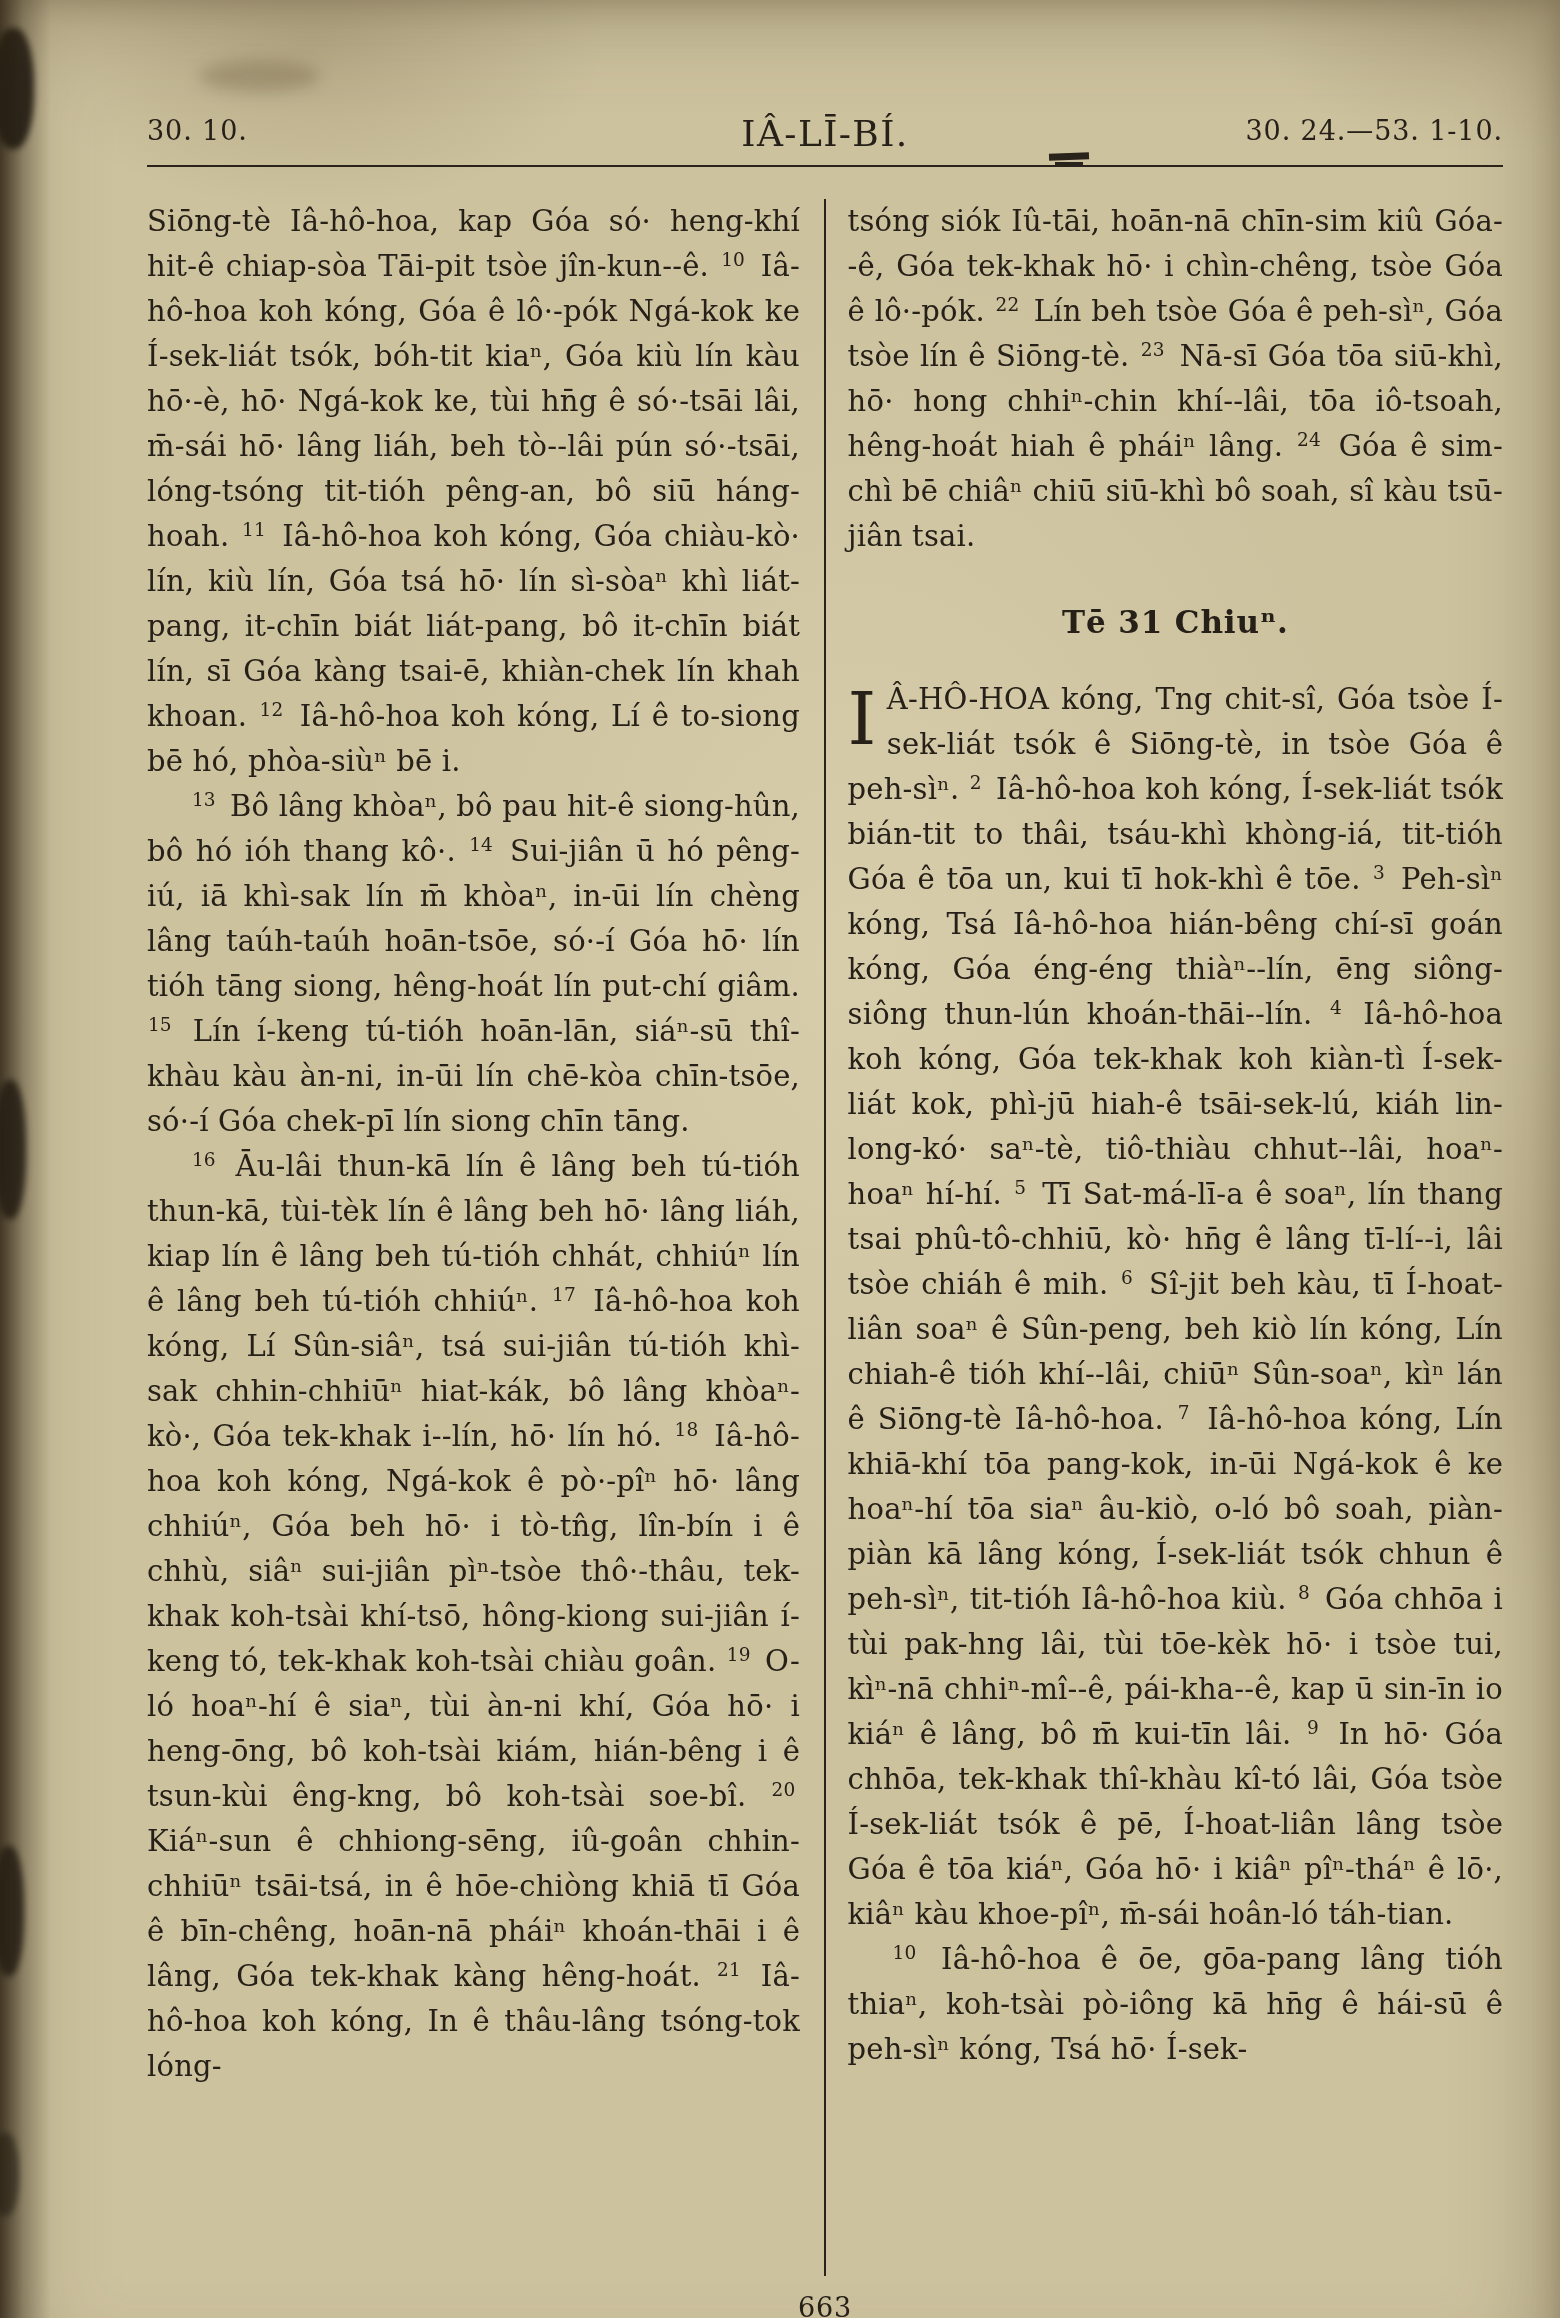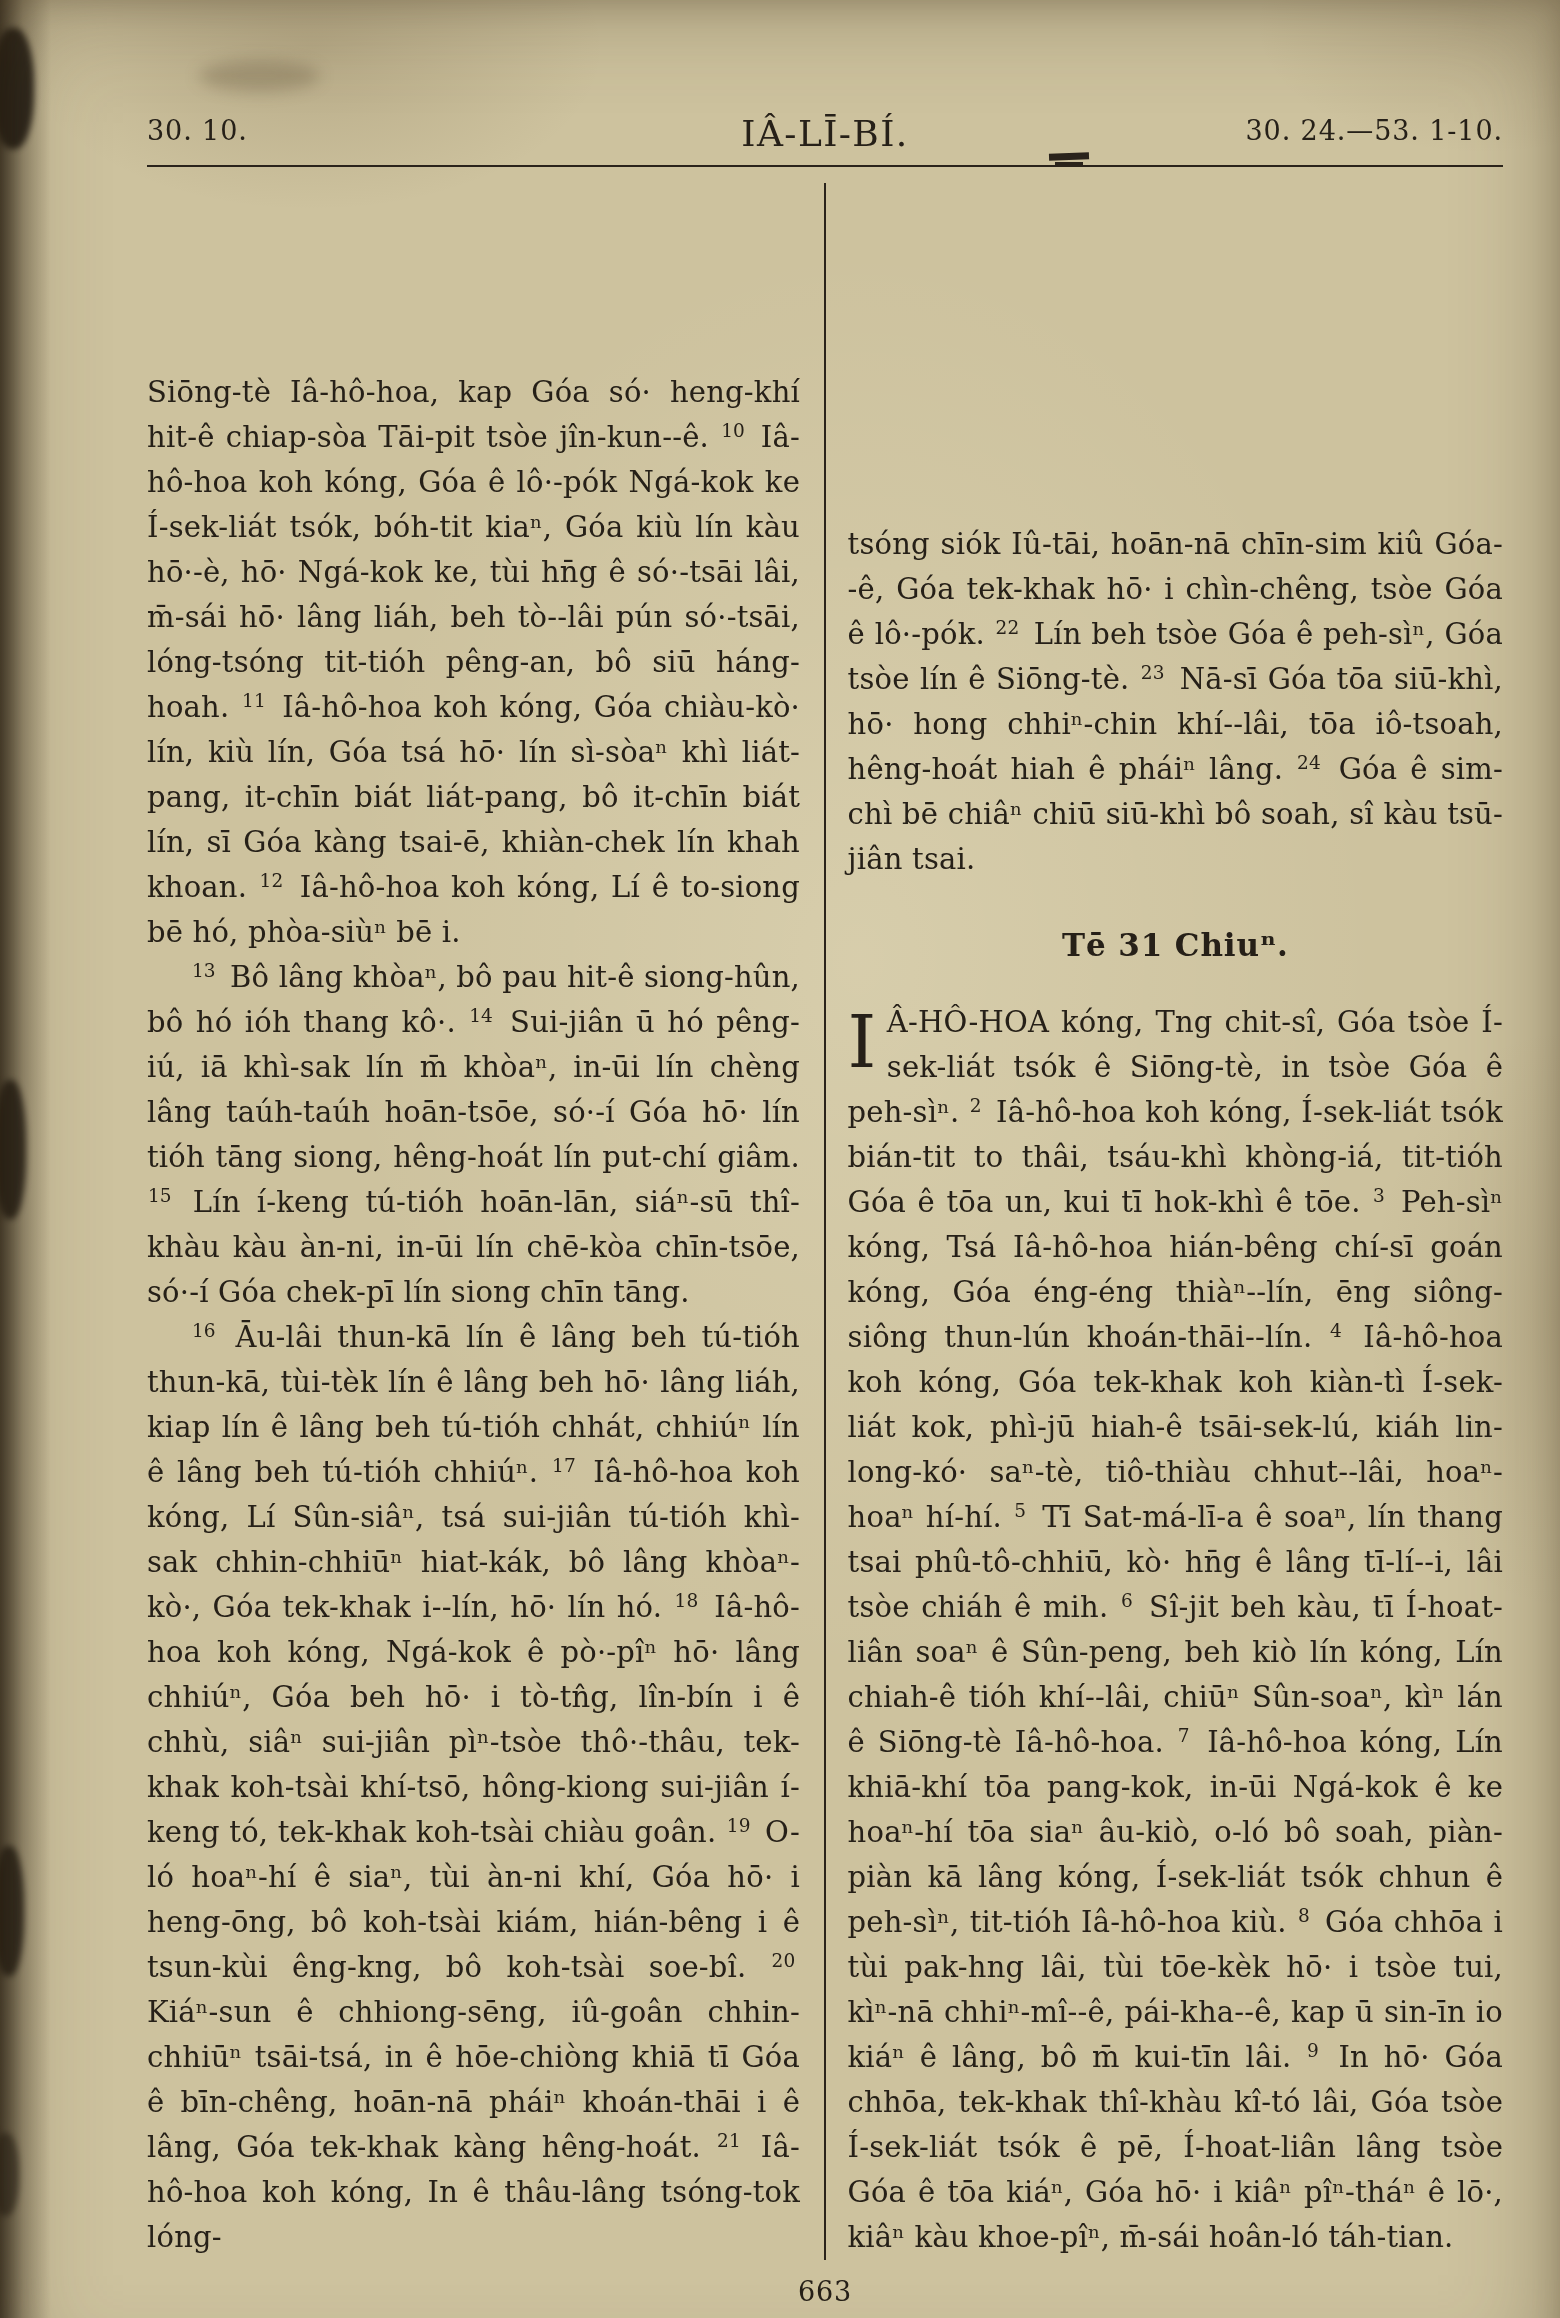--- a/index.html
+++ b/index.html
@@ -44,21 +44,21 @@
   .header-center{ position: absolute; left: 50%; transform: translateX(-50%); top: -1.9px;
                   font-size: 36px; letter-spacing: 1.4px; }
   .header-right { position: absolute; right: 0; top: 0; font-size: 27px; letter-spacing: 0.9px; }
 
   .header-rule { position: relative; margin-top: 10.2px; border-top: 2.8px solid #2a231b; }
   .ink-mark  { position: absolute; left: 902px; top: -14px; width: 40px; height: 6.5px;
                background: #2a231b; transform: rotate(-2deg); }
   .ink-mark2 { position: absolute; left: 908px; top: -5.6px; width: 28px; height: 4.2px;
                background: #2a231b; }
 
-  .columns { display: flex; margin-top: 16px; align-items: flex-end; }
+  .columns { display: flex; margin-top: 32px; align-items: flex-start; }
   .col {
     width: 653px; font-size: 29px; line-height: 45px;
     text-align: justify; letter-spacing: 0.2px;
   }
   .col-right { flex: 1; width: auto; }
   .column-divider { width: 2.3px; background: #2a231b; margin: 0 21.3px 0 24px; min-height: 2077px; }
 
   .para { margin: 0; }
   .para.indent { text-indent: 44px; }
   sup.verse {
@@ -108,20 +108,21 @@
 
     <div class="column-divider"></div>
 
     <div class="col col-right">
       <div>
           <div class="para">tsóng siók Iû-tāi, hoān-nā chīn-sim kiû Góa--ê, Góa tek-khak hō· i chìn-chêng, tsòe Góa ê lô·-pók. <sup class="verse">22</sup> Lín beh tsòe Góa ê peh-sìⁿ, Góa tsòe lín ê Siōng-tè. <sup class="verse">23</sup> Nā-sī Góa tōa siū-khì, hō· hong chhiⁿ-chin khí--lâi, tōa iô-tsoah, hêng-hoát hiah ê pháiⁿ lâng. <sup class="verse">24</sup> Góa ê sim-chì bē chiâⁿ chiū siū-khì bô soah, sî kàu tsū-jiân tsai.</div>
         </div>
       <div class="chapter-heading">Tē 31 Chiuⁿ.</div>
       <div>
           <div class="para"><span class="dropcap">I</span>Â-HÔ-HOA kóng, Tng chit-sî, Góa tsòe Í-sek-liát tsók ê Siōng-tè, in tsòe Góa ê peh-sìⁿ. <sup class="verse">2</sup> Iâ-hô-hoa koh kóng, Í-sek-liát tsók bián-tit to thâi, tsáu-khì khòng-iá, tit-tióh Góa ê tōa un, kui tī hok-khì ê tōe. <sup class="verse">3</sup> Peh-sìⁿ kóng, Tsá Iâ-hô-hoa hián-bêng chí-sī goán kóng, Góa éng-éng thiàⁿ--lín, ēng siông-siông thun-lún khoán-thāi--lín. <sup class="verse">4</sup> Iâ-hô-hoa koh kóng, Góa tek-khak koh kiàn-tì Í-sek-liát kok, phì-jū hiah-ê tsāi-sek-lú, kiáh lin-long-kó· saⁿ-tè, tiô-thiàu chhut--lâi, hoaⁿ-hoaⁿ hí-hí. <sup class="verse">5</sup> Tī Sat-má-lī-a ê soaⁿ, lín thang tsai phû-tô-chhiū, kò· hn̄g ê lâng tī-lí--i, lâi tsòe chiáh ê mih. <sup class="verse">6</sup> Sî-jit beh kàu, tī Í-hoat-liân soaⁿ ê Sûn-peng, beh kiò lín kóng, Lín chiah-ê tióh khí--lâi, chiūⁿ Sûn-soaⁿ, kìⁿ lán ê Siōng-tè Iâ-hô-hoa. <sup class="verse">7</sup> Iâ-hô-hoa kóng, Lín khiā-khí tōa pang-kok, in-ūi Ngá-kok ê ke hoaⁿ-hí tōa siaⁿ âu-kiò, o-ló bô soah, piàn-piàn kā lâng kóng, Í-sek-liát tsók chhun ê peh-sìⁿ, tit-tióh Iâ-hô-hoa kiù. <sup class="verse">8</sup> Góa chhōa i tùi pak-hng lâi, tùi tōe-kèk hō· i tsòe tui, kìⁿ-nā chhiⁿ-mî--ê, pái-kha--ê, kap ū sin-īn io kiáⁿ ê lâng, bô m̄ kui-tīn lâi. <sup class="verse">9</sup> In hō· Góa chhōa, tek-khak thî-khàu kî-tó lâi, Góa tsòe Í-sek-liát tsók ê pē, Í-hoat-liân lâng tsòe Góa ê tōa kiáⁿ, Góa hō· i kiâⁿ pîⁿ-tháⁿ ê lō·, kiâⁿ kàu khoe-pîⁿ, m̄-sái hoân-ló táh-tian.</div>
+          <div class="para indent"><sup class="verse">10</sup> Iâ-hô-hoa ê ōe, gōa-pang lâng tióh thiaⁿ, koh-tsài pò-iông kā hn̄g ê hái-sū ê peh-sìⁿ kóng, Tsá hō· Í-sek-</div>
         </div>
     </div>
   </div>
 
   <div class="footer">663</div>
 </div>
 
 <div class="vignette"></div>
 
 

